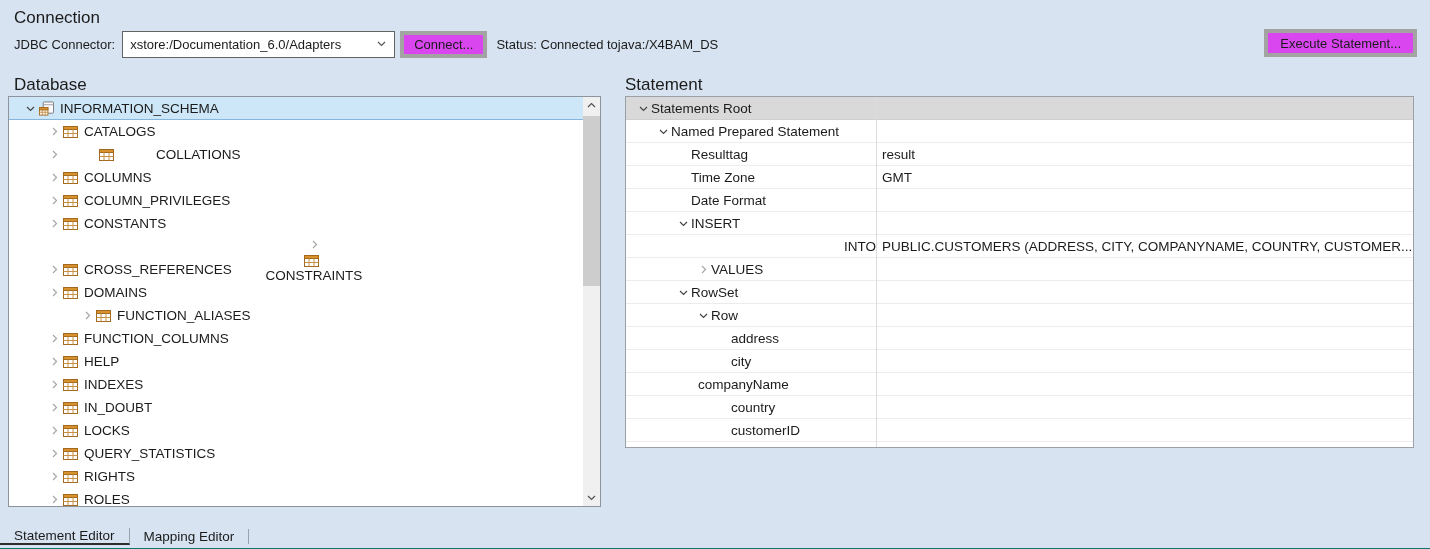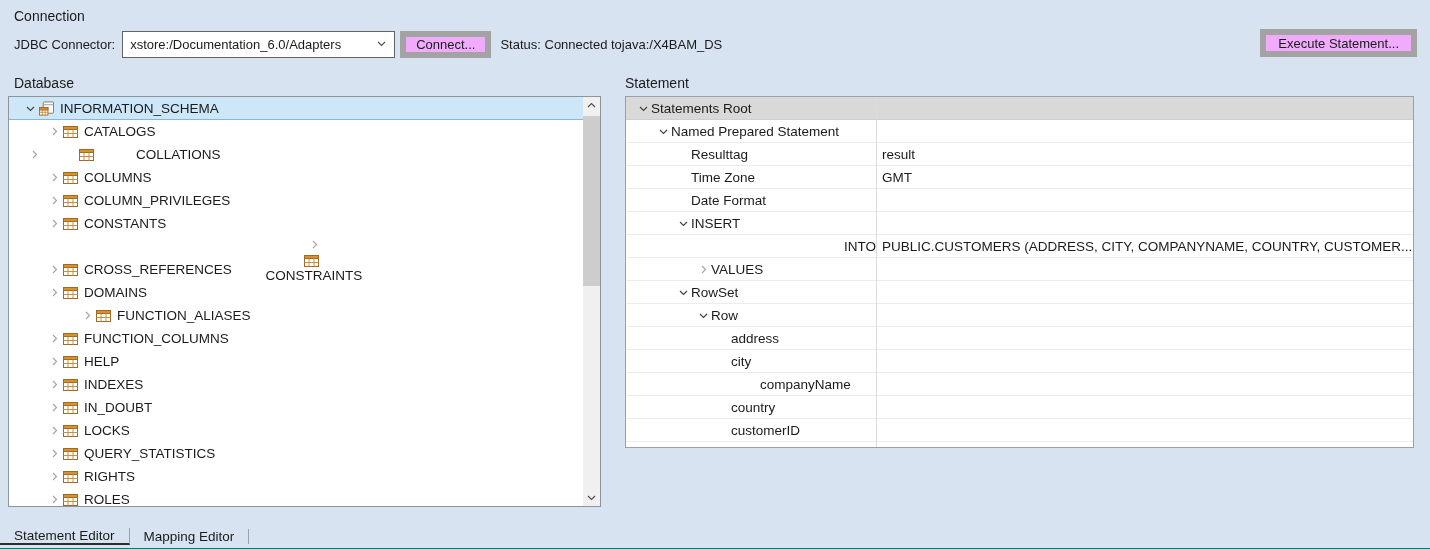--- a/index.html
+++ b/index.html
@@ -5,34 +5,34 @@
   * { box-sizing: border-box; margin: 0; padding: 0; }
   html, body { width: 1430px; height: 549px; }
   body {
     font-family: "Liberation Sans", sans-serif;
     font-size: 13px;
     color: #1b1b1b;
     background: #d7e3f1;
     position: relative;
     overflow: hidden;
   }
-  .group-label { position: absolute; font-size: 14px; }
+  .group-label { position: absolute; font-size: 17px; }
   #connection-label { left: 14px; top: 8px; }
   #database-label   { left: 14px; top: 75px; }
   #statement-label  { left: 625px; top: 75px; }
 
   #jdbc-row { position: absolute; left: 14px; top: 30px; height: 28px; display: flex; align-items: center; }
   #jdbc-label { margin-right: 7px; }
   .combo {
     width: 273px; height: 27px; background: #ffffff; border: 1px solid #636363;
     display: flex; align-items: center; justify-content: space-between; padding: 0 7px; cursor: default;
   }
   .combo .combo-text { white-space: nowrap; overflow: hidden; }
   .btn {
-    height: 27px; background: #f0abfc; border: 6px solid #a3a3a3;
+    height: 27px; background: #d946ef; border: 4px solid #a3a3a3;
     font: 13px "Liberation Sans", sans-serif; color: #1b1b1b; padding: 0 10px;
   }
   #connect-btn { margin-left: 5px; }
   #status-text { margin-left: 9px; white-space: nowrap; }
   #execute-btn { position: absolute; top: 29px; right: 13px; height: 28px; padding: 0 12px; }
 
   
   #db-panel {
     position: absolute; left: 8px; top: 96px; width: 593px; height: 411px;
     background: #ffffff; border: 1px solid #8d949c; overflow: hidden;
@@ -124,21 +124,21 @@
           <svg width="15" height="12" viewBox="0 0 15 12">
             <rect x="0.5" y="0.5" width="14" height="11" fill="#ffffff" stroke="#a36a1f"></rect>
             <rect x="0.5" y="0.5" width="14" height="3" fill="#d8922d" stroke="#a36a1f"></rect>
             <line x1="5" y1="3.5" x2="5" y2="11.5" stroke="#c79044"></line>
             <line x1="10" y1="3.5" x2="10" y2="11.5" stroke="#c79044"></line>
             <line x1="0.5" y1="7.5" x2="14.5" y2="7.5" stroke="#c79044"></line>
           </svg>
         </span>
         <span class="lbl">CATALOGS</span>
       </div>
-      <div class="tree-row" style="padding-left: 16px; gap: 36px;">
+      <div class="tree-row" style="padding-left: 36px; gap: 36px;">
         <span class="chev">
           <svg width="11" height="11" viewBox="0 0 11 11">
             <polyline points="4,2 7.5,5.5 4,9" fill="none" stroke="#a6a6a6" stroke-width="1.2"></polyline>
           </svg>
         </span>
         <span class="ticon">
           <svg width="15" height="12" viewBox="0 0 15 12">
             <rect x="0.5" y="0.5" width="14" height="11" fill="#ffffff" stroke="#a36a1f"></rect>
             <rect x="0.5" y="0.5" width="14" height="3" fill="#d8922d" stroke="#a36a1f"></rect>
             <line x1="5" y1="3.5" x2="5" y2="11.5" stroke="#c79044"></line>
@@ -524,21 +524,21 @@
         <div class="stmt-value-cell"></div>
       </div>
       <div class="stmt-row">
         <div class="stmt-label-cell" style="padding-left: 89px;">
           <span class="chev"></span>
           <span class="lbl">city</span>
         </div>
         <div class="stmt-value-cell"></div>
       </div>
       <div class="stmt-row">
-        <div class="stmt-label-cell" style="padding-left: 118px; text-align: center;">
+        <div class="stmt-label-cell" style="padding-left: 56px; text-align: center;">
           <span class="chev"></span>
           <span class="lbl">companyName</span>
         </div>
         <div class="stmt-value-cell"></div>
       </div>
       <div class="stmt-row">
         <div class="stmt-label-cell" style="padding-left: 89px;">
           <span class="chev"></span>
           <span class="lbl">country</span>
         </div>

